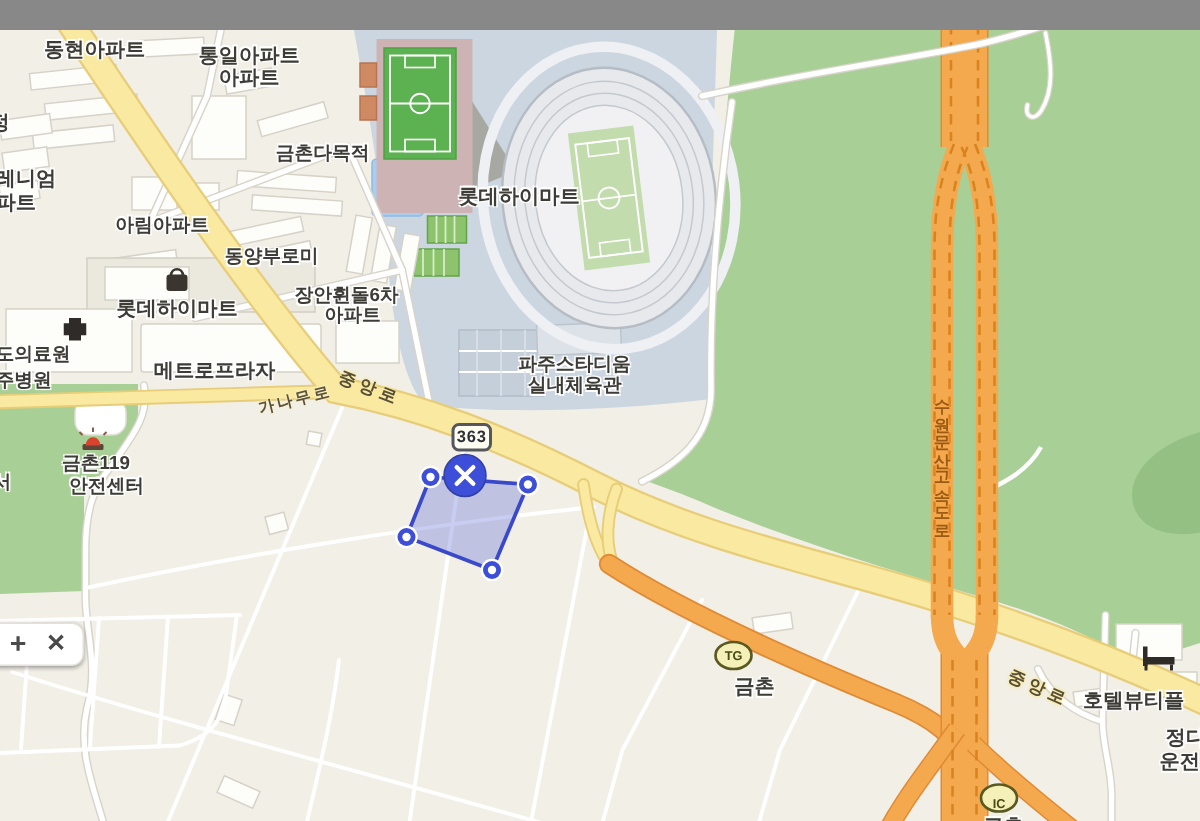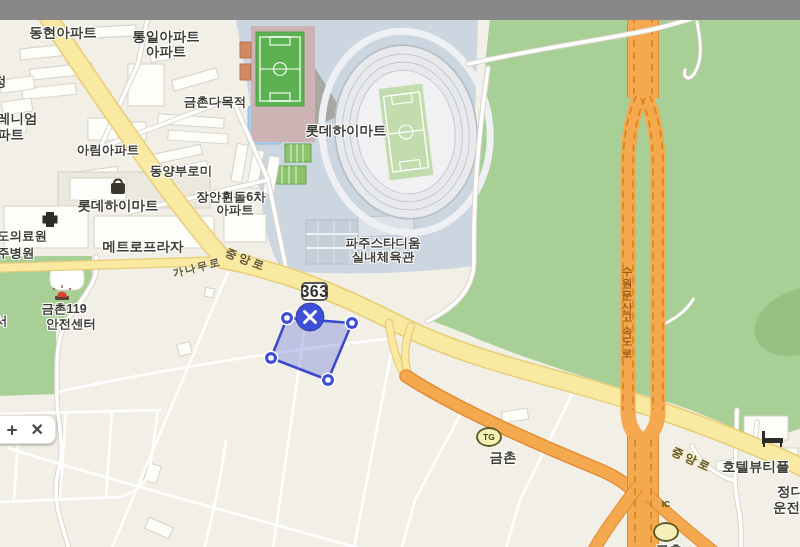--- a/index.html
+++ b/index.html
@@ -33,21 +33,21 @@
   .big{font-size:13.5px;}
   .rl{color:#564f3a;letter-spacing:3px;font-size:11.5px;
     text-shadow:0 0 2px #fae9a0,0 0 2px #fae9a0,0 0 3px #fae9a0;}
   .rlsm{letter-spacing:2px;font-size:10.5px;color:#5a5340;
     text-shadow:0 0 2px #fdf3c4,0 0 2px #fdf3c4;}
   .expwy{position:absolute;writing-mode:vertical-rl;text-orientation:upright;
     color:#9c5a14;font-size:11px;font-weight:600;letter-spacing:1px;line-height:1;
     text-shadow:0 0 2px #f5a94e,0 0 2px #f5a94e;}
   .badge-t{position:absolute;transform:translate(-50%,-50%);font-weight:700;
     line-height:1;text-shadow:none;}
-  .b363{font-size:16px;color:#2f2f38;letter-spacing:0.5px;}
+  .b363{font-size:11px;color:#2f2f38;letter-spacing:0.5px;}
   .boval{font-size:8.5px;color:#4a4a15;}
   
   .zoom-pill{position:absolute;left:-16px;top:395px;width:72px;height:29px;
     background:#ffffff;border:1px solid #e3e0d8;border-radius:8px;
     box-shadow:0 1px 3px rgba(0,0,0,.35);display:flex;align-items:center;
     justify-content:flex-end;gap:13px;padding-right:11px;box-sizing:border-box;}
   .zbtn{background:none;border:0;padding:0;margin:0;color:#4a4a4a;cursor:pointer;
     font-family:"Liberation Sans",sans-serif;font-weight:600;line-height:1;}
   .zplus{font-size:19px;}
   .zclose{font-size:16px;}
@@ -313,19 +313,19 @@
 <div class="lbl al big" style="left:777px;top:465px">정다</div>
 <div class="lbl al big" style="left:773px;top:481px">운전</div>
 
 <div class="lbl rl" style="left:246px;top:240px;transform:translate(-50%,-50%) rotate(21deg)">중앙로</div>
 <div class="lbl rlsm" style="left:197px;top:247px;transform:translate(-50%,-50%) rotate(-14deg)">가나무로</div>
 <div class="lbl rl" style="left:692px;top:440px;transform:translate(-50%,-50%) rotate(24deg)">중앙로</div>
 <div class="expwy" style="left:621px;top:238px">수원문산고속도로</div>
 
 <div class="badge-t b363" style="left:314.5px;top:271.5px">363</div>
 <div class="badge-t boval" style="left:489px;top:417px">TG</div>
-<div class="badge-t boval" style="left:666px;top:484px">IC</div>
+<div class="badge-t boval" style="left:666px;top:516px">IC</div>
 
 <div class="zoom-pill">
   <button class="zbtn zplus">+</button>
   <button class="zbtn zclose">✕</button>
 </div>
 </div>
 
 </body></html>

